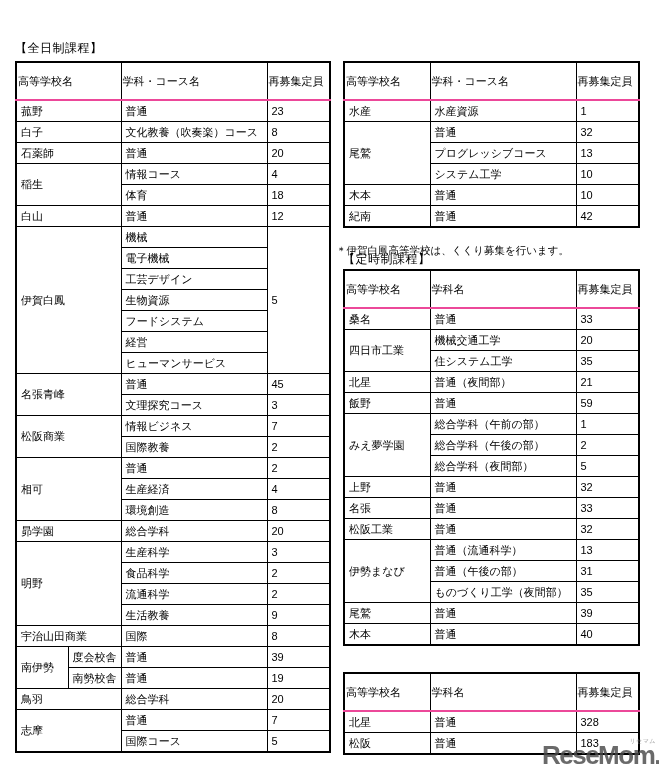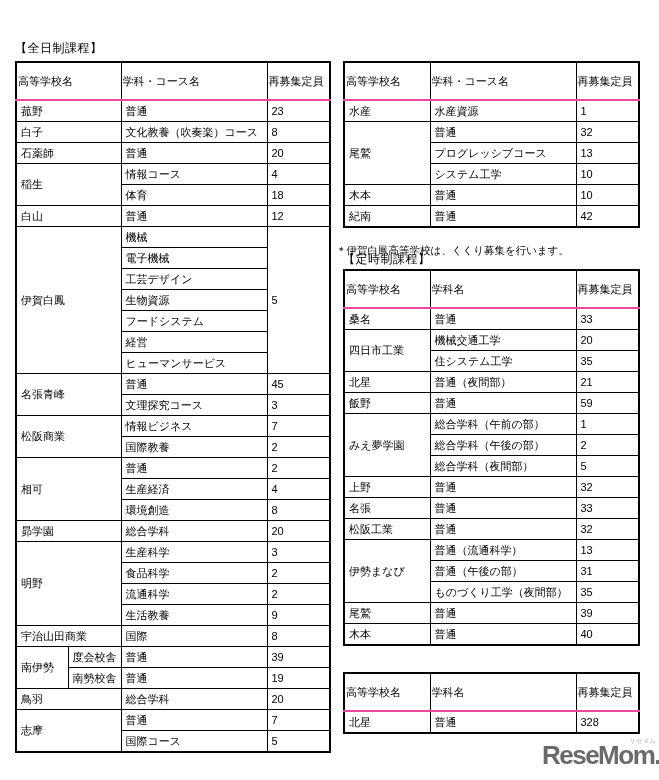--- a/index.html
+++ b/index.html
@@ -387,20 +387,25 @@
         <th>学科名</th>
         <th>再募集定員</th>
       </tr>
     </thead>
     <tbody id="tb-correspondence">
         <tr>
           <td class="school">北星</td>
           <td class="course">普通</td>
           <td class="quota">328</td>
         </tr>
+        <tr>
+          <td class="school">松阪</td>
+          <td class="course">普通</td>
+          <td class="quota">183</td>
+        </tr>
       </tbody>
   </table>
 
   <div id="watermark">
     <span class="wm-sub">リセマム</span>
     <span class="wm-text">ReseMom.</span>
   </div>
 
 </div>
 

